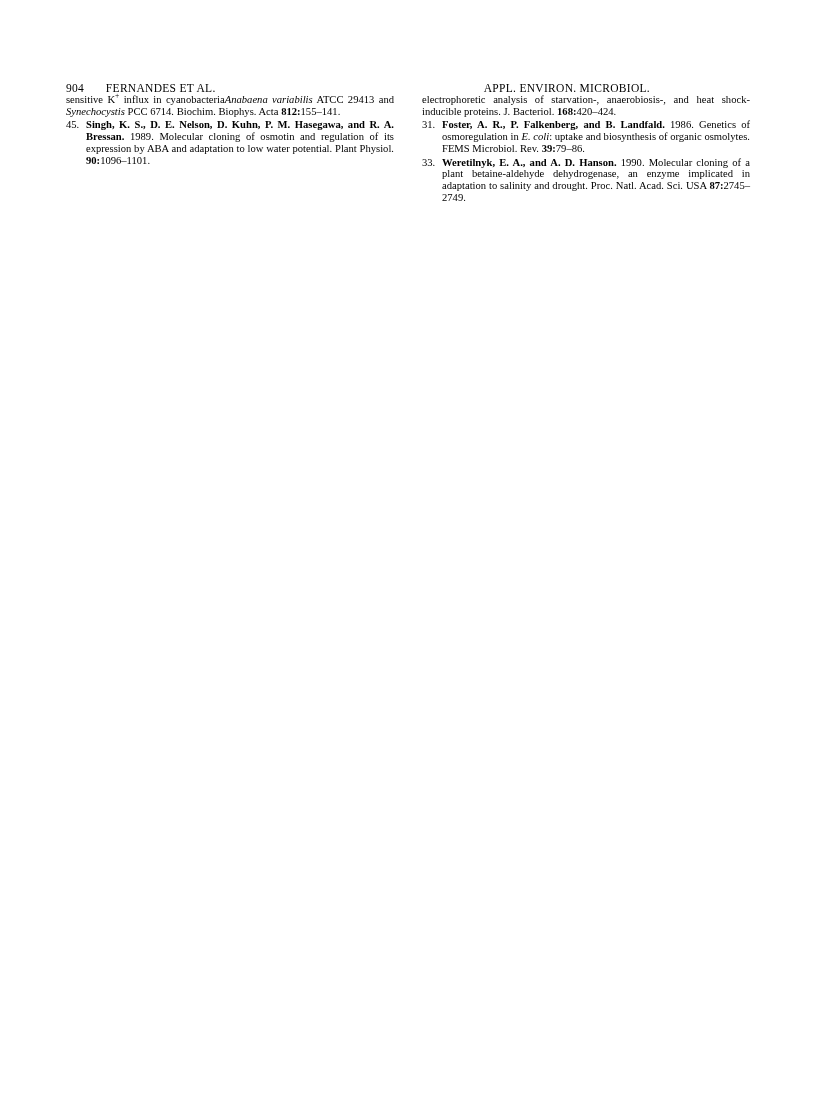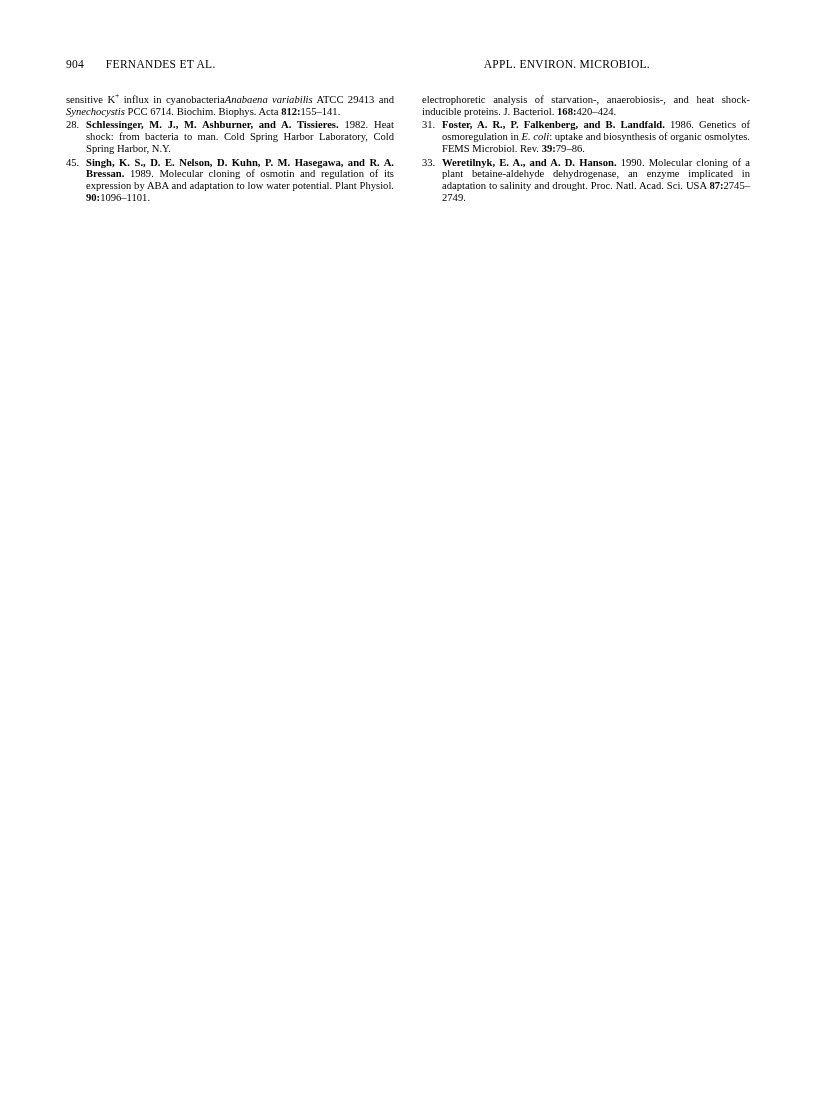--- a/index.html
+++ b/index.html
@@ -44,20 +44,21 @@
     font-size: 11.5px;
     letter-spacing: 0.3px;
   }
   .journal-name {
     font-size: 11.5px;
     letter-spacing: 0.3px;
     text-align: right;
   }
   .smallcaps {
     font-variant: small-caps;
+    margin-top: 24px;
   }
   .columns {
     position: absolute;
     top: 94px;
     left: 66px;
     width: 684px;
     display: flex;
     gap: 28px;
   }
   .col {
@@ -111,24 +112,20 @@
   <div class="columns">
 
     <div class="col">
 
       <div class="cont">
         <p>
           <span>sensitive K</span><sup>+</sup><span> influx in cyanobacteria</span><i>Anabaena variabilis</i><span> ATCC 29413 and </span><i>Synechocystis</i><span> PCC 6714. Biochim. Biophys. Acta </span><b>812:</b><span>155–141.</span>
         </p>
       </div>
 
-      <div class="ref">
-        <div class="ref-num">28.</div>
-        <div class="ref-body"><b>Schlessinger, M. J., M. Ashburner, and A. Tissieres.</b><span> 1982. Heat shock: from bacteria to man. Cold Spring Harbor Laboratory, Cold Spring Harbor, N.Y.</span></div>
-      </div>
 
       <div class="ref">
         <div class="ref-num">45.</div>
         <div class="ref-body"><b>Singh, K. S., D. E. Nelson, D. Kuhn, P. M. Hasegawa, and R. A. Bressan.</b><span> 1989. Molecular cloning of osmotin and regulation of its expression by ABA and adaptation to low water potential. Plant Physiol. </span><b>90:</b><span>1096–1101.</span></div>
       </div>
 
 
     </div>
 
     <div class="col">

